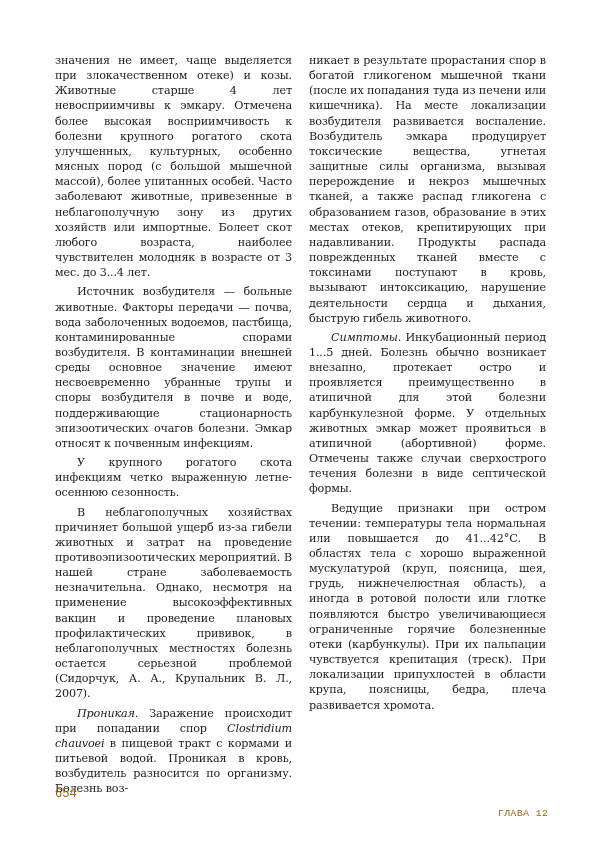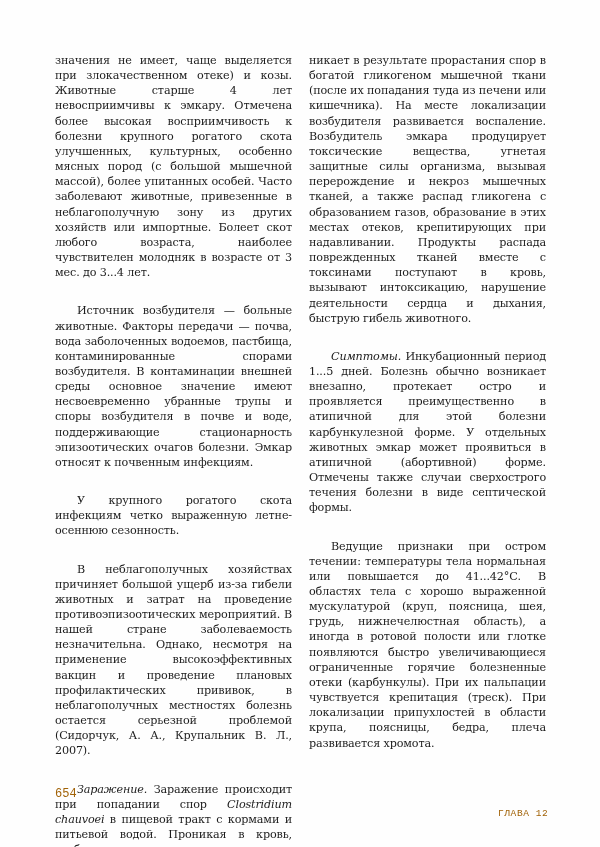--- a/index.html
+++ b/index.html
@@ -8,40 +8,40 @@
   .col {
     position: absolute; top: 53px; width: 237px;
     font-family: "DejaVu Serif", serif;
     font-size: 11.2px; line-height: 15.15px; color: #1c1c1c;
     text-align: justify; letter-spacing: -0.15px;
   }
   .col-left { left: 55px; }
   .col-right { left: 309px; }
   .col p { margin: 0; text-indent: 22px; hyphens: manual; }
   .col p.cont { text-indent: 0; }
-  .col p.gap { margin-top: 23px; }
+  .col p.gap { margin-top: 4px; }
   .col em { }
   .footer {
     position: absolute; top: 787px;
     font-family: Liberation Mono, monospace; color: #a16207;
   }
   .page-num { left: 55px; font-size: 12px; }
   .chapter { left: 498px; font-size: 9.5px; letter-spacing: 0.6px; top: 808px; }
 </style>
 </head>
 <body>
 
 <div class="page">
 
   <div class="col col-left">
     <p class="cont">значения не имеет, чаще выделяется при злокачественном отеке) и козы. Животные старше 4 лет невосприимчивы к эмкару. Отмечена более высокая восприимчивость к болезни крупного рогатого скота улучшенных, культурных, особенно мясных пород (с большой мышечной массой), более упитанных особей. Часто заболевают животные, привезенные в неблагополучную зону из других хозяйств или импортные. Болеет скот любого возраста, наиболее чувствителен молодняк в возрасте от 3 мес. до 3...4 лет.</p>
     <p class="gap">Источник возбудителя — больные животные. Факторы передачи — почва, вода заболоченных водоемов, пастбища, контаминированные спорами возбудителя. В контаминации внешней среды основное значение имеют несвоевременно убранные трупы и споры возбудителя в почве и воде, поддерживающие стационарность эпизоотических очагов болезни. Эмкар относят к почвенным инфекциям.</p>
     <p class="gap">У крупного рогатого скота инфекциям четко выраженную летне-осеннюю сезонность.</p>
     <p class="gap">В неблагополучных хозяйствах причиняет большой ущерб из-за гибели животных и затрат на проведение противоэпизоотических мероприятий. В нашей стране заболеваемость незначительна. Однако, несмотря на применение высокоэффективных вакцин и проведение плановых профилактических прививок, в неблагополучных местностях болезнь остается серьезной проблемой (Сидорчук, А. А., Крупальник В. Л., 2007).</p>
-    <p class="gap"><em>Заражение.</em><span> Заражение происходит при попадании спор </span><em>Clostridium chauvoei</em><span> в пищевой тракт с кормами и питьевой водой. Проникая в кровь, возбудитель разносится по организму. Болезнь воз-</span></p>
+    <p class="gap"><em>Проникая.</em><span> Заражение происходит при попадании спор </span><em>Clostridium chauvoei</em><span> в пищевой тракт с кормами и питьевой водой. Проникая в кровь, возбудитель разносится по организму. Болезнь воз-</span></p>
   </div>
 
   <div class="col col-right">
     <p class="cont">никает в результате прорастания спор в богатой гликогеном мышечной ткани (после их попадания туда из печени или кишечника). На месте локализации возбудителя развивается воспаление. Возбудитель эмкара продуцирует токсические вещества, угнетая защитные силы организма, вызывая перерождение и некроз мышечных тканей, а также распад гликогена с образованием газов, образование в этих местах отеков, крепитирующих при надавливании. Продукты распада поврежденных тканей вместе с токсинами поступают в кровь, вызывают интоксикацию, нарушение деятельности сердца и дыхания, быструю гибель животного.</p>
     <p class="gap"><em>Симптомы.</em><span> Инкубационный период 1...5 дней. Болезнь обычно возникает внезапно, протекает остро и проявляется преимущественно в атипичной для этой болезни карбункулезной форме. У отдельных животных эмкар может проявиться в атипичной (абортивной) форме. Отмечены также случаи сверхострого течения болезни в виде септической формы.</span></p>
     <p class="gap">Ведущие признаки при остром течении: температуры тела нормальная или повышается до 41...42°С. В областях тела с хорошо выраженной мускулатурой (круп, поясница, шея, грудь, нижнечелюстная область), а иногда в ротовой полости или глотке появляются быстро увеличивающиеся ограниченные горячие болезненные отеки (карбункулы). При их пальпации чувствуется крепитация (треск). При локализации припухлостей в области крупа, поясницы, бедра, плеча развивается хромота.</p>
   </div>
 
   <div class="footer page-num">654</div>
   <div class="footer chapter">ГЛАВА 12</div>

